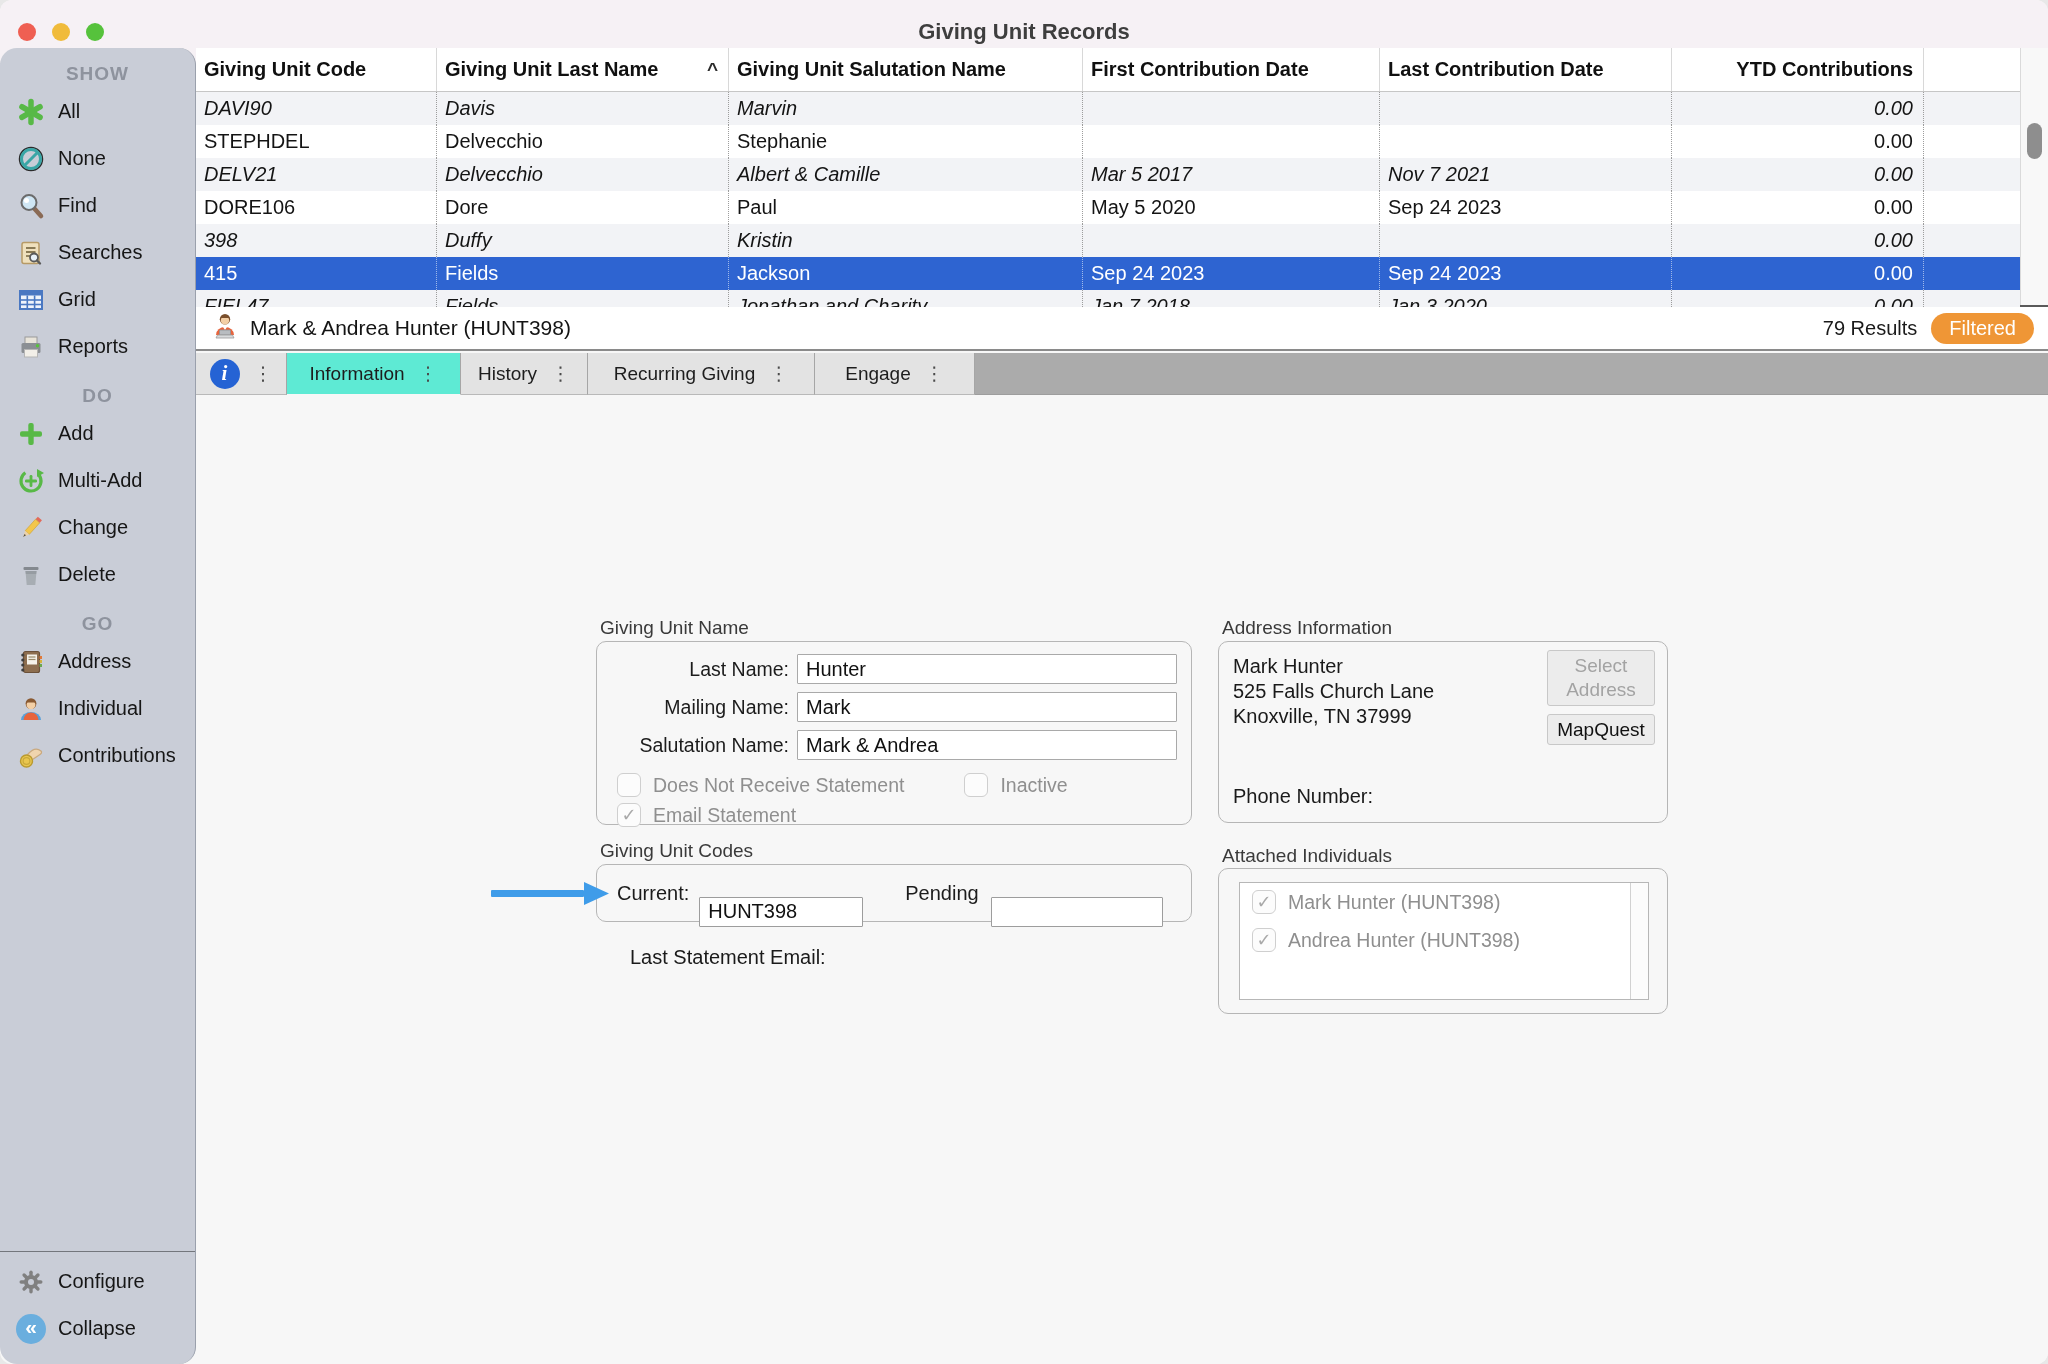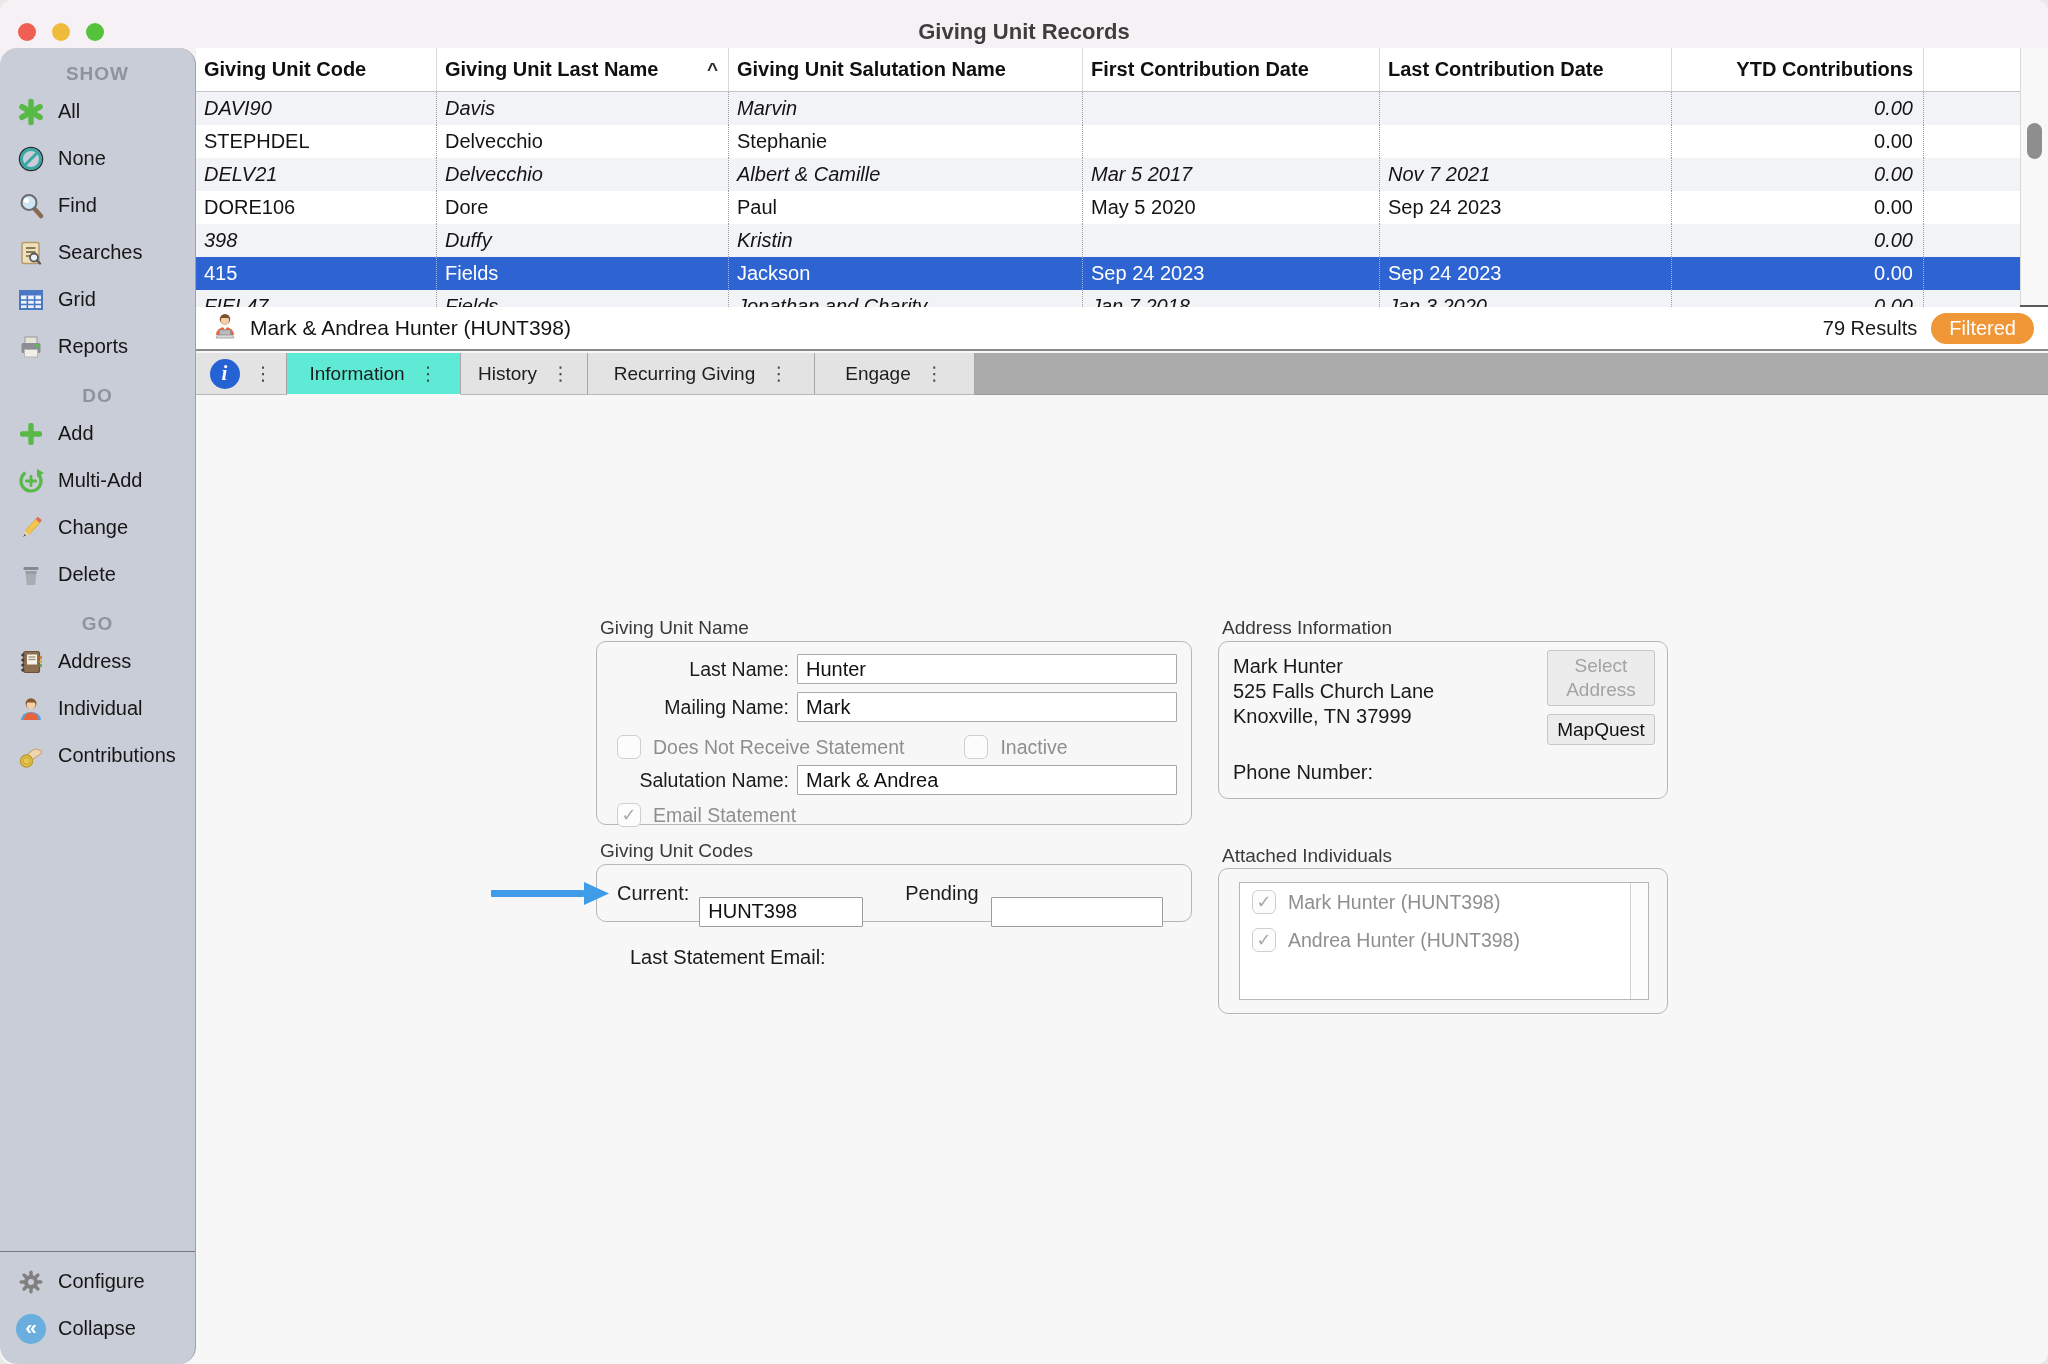--- a/index.html
+++ b/index.html
@@ -420,34 +420,34 @@
       <div class="grp-label" style="left:404px; top:222px;">Giving Unit Name</div>
       <div class="grp-box" style="left:400px; top:246px; width:596px; height:184px; padding:12px 14px 0 14px;">
         <div class="f-row">
           <span class="f-label">Last Name:</span>
           <input class="f-input" type="text" value="Hunter" style="">
         </div>
         <div class="f-row">
           <span class="f-label">Mailing Name:</span>
           <input class="f-input" type="text" value="Mark" style="">
         </div>
+        <div class="f-row">
+          <span class="f-label">Salutation Name:</span>
+          <input class="f-input" type="text" value="Mark &amp; Andrea" style="">
+        </div>
         <div class="f-row" style="margin-top:13px; margin-bottom:6px; padding-left:6px;">
           <span class="cb">
               <span></span>
             </span>
           <span class="cb-label">Does Not Receive Statement</span>
           <span class="cb" style="margin-left:60px;">
               <span></span>
             </span>
           <span class="cb-label">Inactive</span>
         </div>
-        <div class="f-row">
-          <span class="f-label">Salutation Name:</span>
-          <input class="f-input" type="text" value="Mark &amp; Andrea" style="">
-        </div>
         <div class="f-row" style="padding-left:6px;">
           <span class="cb checked">
               <span>✓</span>
             </span>
           <span class="cb-label">Email Statement</span>
         </div>
       </div>
 
       <div class="grp-label" style="left:404px; top:445px;">Giving Unit Codes</div>
       <div class="grp-box" style="left:400px; top:469px; width:596px; height:58px; display:flex; align-items:center;">
@@ -458,21 +458,21 @@
       </div>
 
       <svg style="position:absolute; left:295px; top:484px;" width="120" height="29" viewBox="0 0 120 29">
         <rect x="0" y="11" width="93" height="7" rx="1" fill="#3f9ce9"></rect>
         <polygon points="93,3 93,26 118,14.5" fill="#3f9ce9"></polygon>
       </svg>
 
       <div class="plain-label" style="left:434px; top:551px;">Last Statement Email:</div>
 
       <div class="grp-label" style="left:1026px; top:222px;">Address Information</div>
-      <div class="grp-box" style="left:1022px; top:246px; width:450px; height:158px;">
+      <div class="grp-box" style="left:1022px; top:246px; width:450px; height:182px;">
         <div style="position:absolute; left:14px; top:12px;">
           <div class="addr-line">Mark Hunter</div>
           <div class="addr-line">525 Falls Church Lane</div>
           <div class="addr-line">Knoxville, TN 37999</div>
         </div>
         <div style="position:absolute; right:12px; top:8px; width:108px;">
           <button class="btn disabled" style="width:108px; height:56px; line-height:24px;">Select Address</button>
           <button class="btn enabled" style="width:108px; height:31px; margin-top:8px;">MapQuest</button>
         </div>
         <div class="plain-label" style="left:14px; bottom:14px;">Phone Number:</div>

